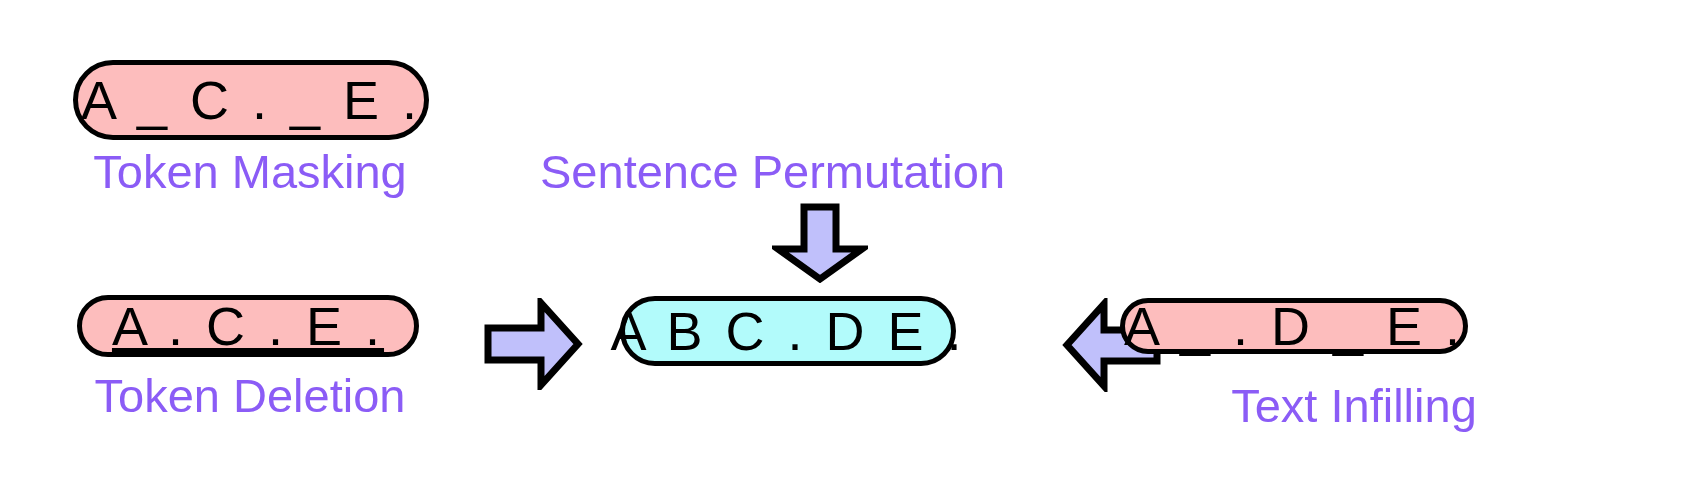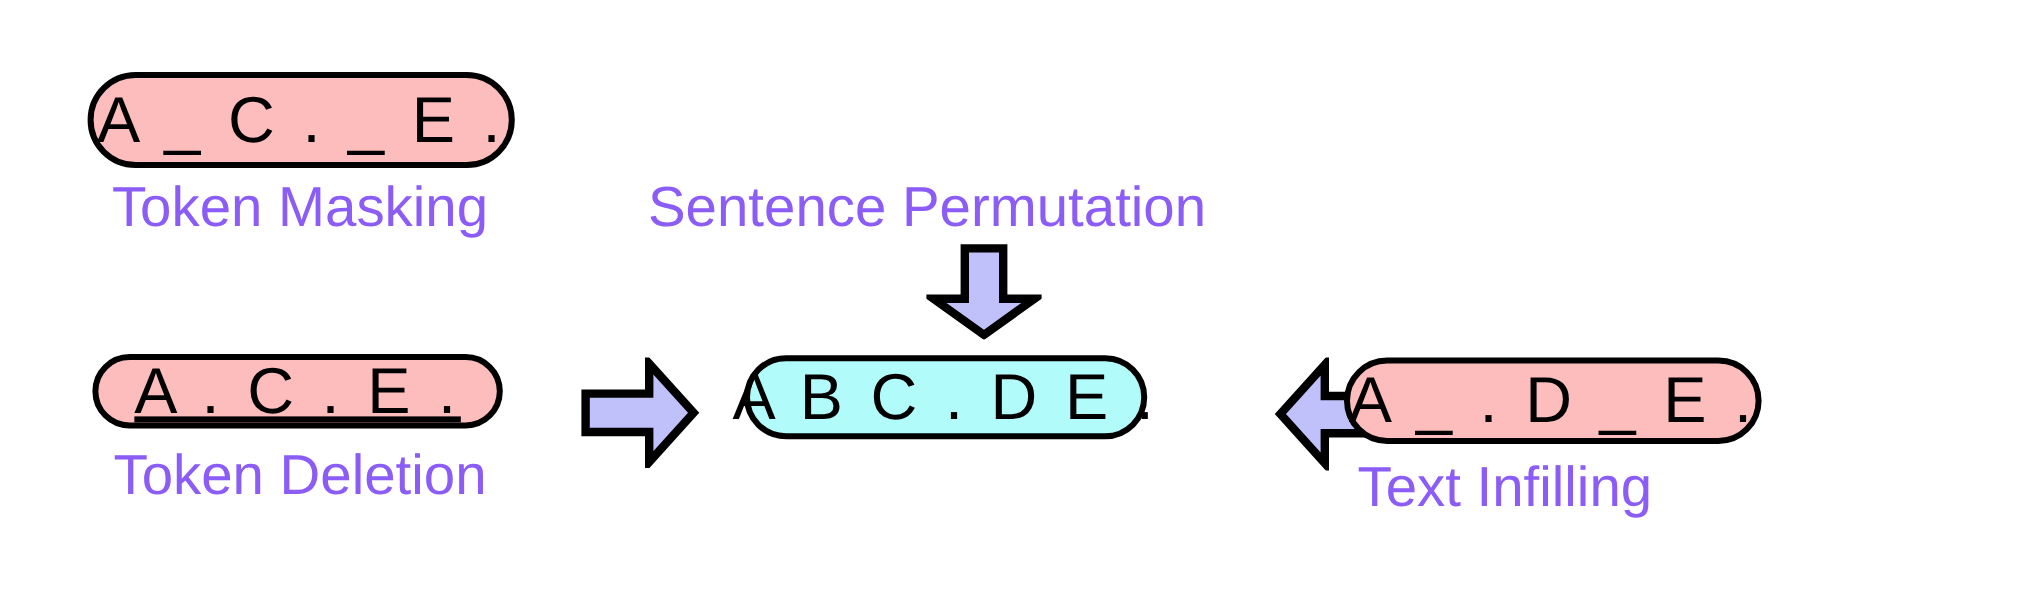--- a/index.html
+++ b/index.html
@@ -54,27 +54,27 @@
   }
   .arrow svg { display: block; }
 
   
   #pill-token-masking        { left: 73px;   top: 60px;  width: 356px; height: 80px; }
   #pill-sentence-permutation { left: 580px;  top: 60px;  width: 345px; height: 80px; }
   #pill-document-rotation    { left: 1096px; top: 60px;  width: 330px; height: 80px; }
 
   #pill-token-deletion       { left: 77px;   top: 295px; width: 342px; height: 62px; text-decoration: underline; }
   #pill-output               { left: 620px;  top: 296px; width: 336px; height: 70px; }
-  #pill-text-infilling       { left: 1120px; top: 298px; width: 348px; height: 72px; }
+  #pill-text-infilling       { left: 1120px; top: 298px; width: 348px; height: 56px; }
 
   #caption-token-masking        { left: 60px;   top: 148px; width: 380px; }
   #caption-sentence-permutation { left: 540px;  top: 148px; width: 430px; }
   #caption-document-rotation    { left: 1020px; top: 148px; width: 480px; }
   #caption-token-deletion       { left: 55px;   top: 372px; width: 390px; }
-  #caption-text-infilling       { left: 1084px; top: 382px; width: 340px; }
+  #caption-text-infilling       { left: 1184px; top: 382px; width: 340px; }
 
   #arrow-down  { left: 772px;  top: 203px; }
   #arrow-right { left: 483px;  top: 298px; }
   #arrow-left  { left: 1062px; top: 298px; }
 </style>
 </head>
 <body>
 
 <div id="canvas">
 

